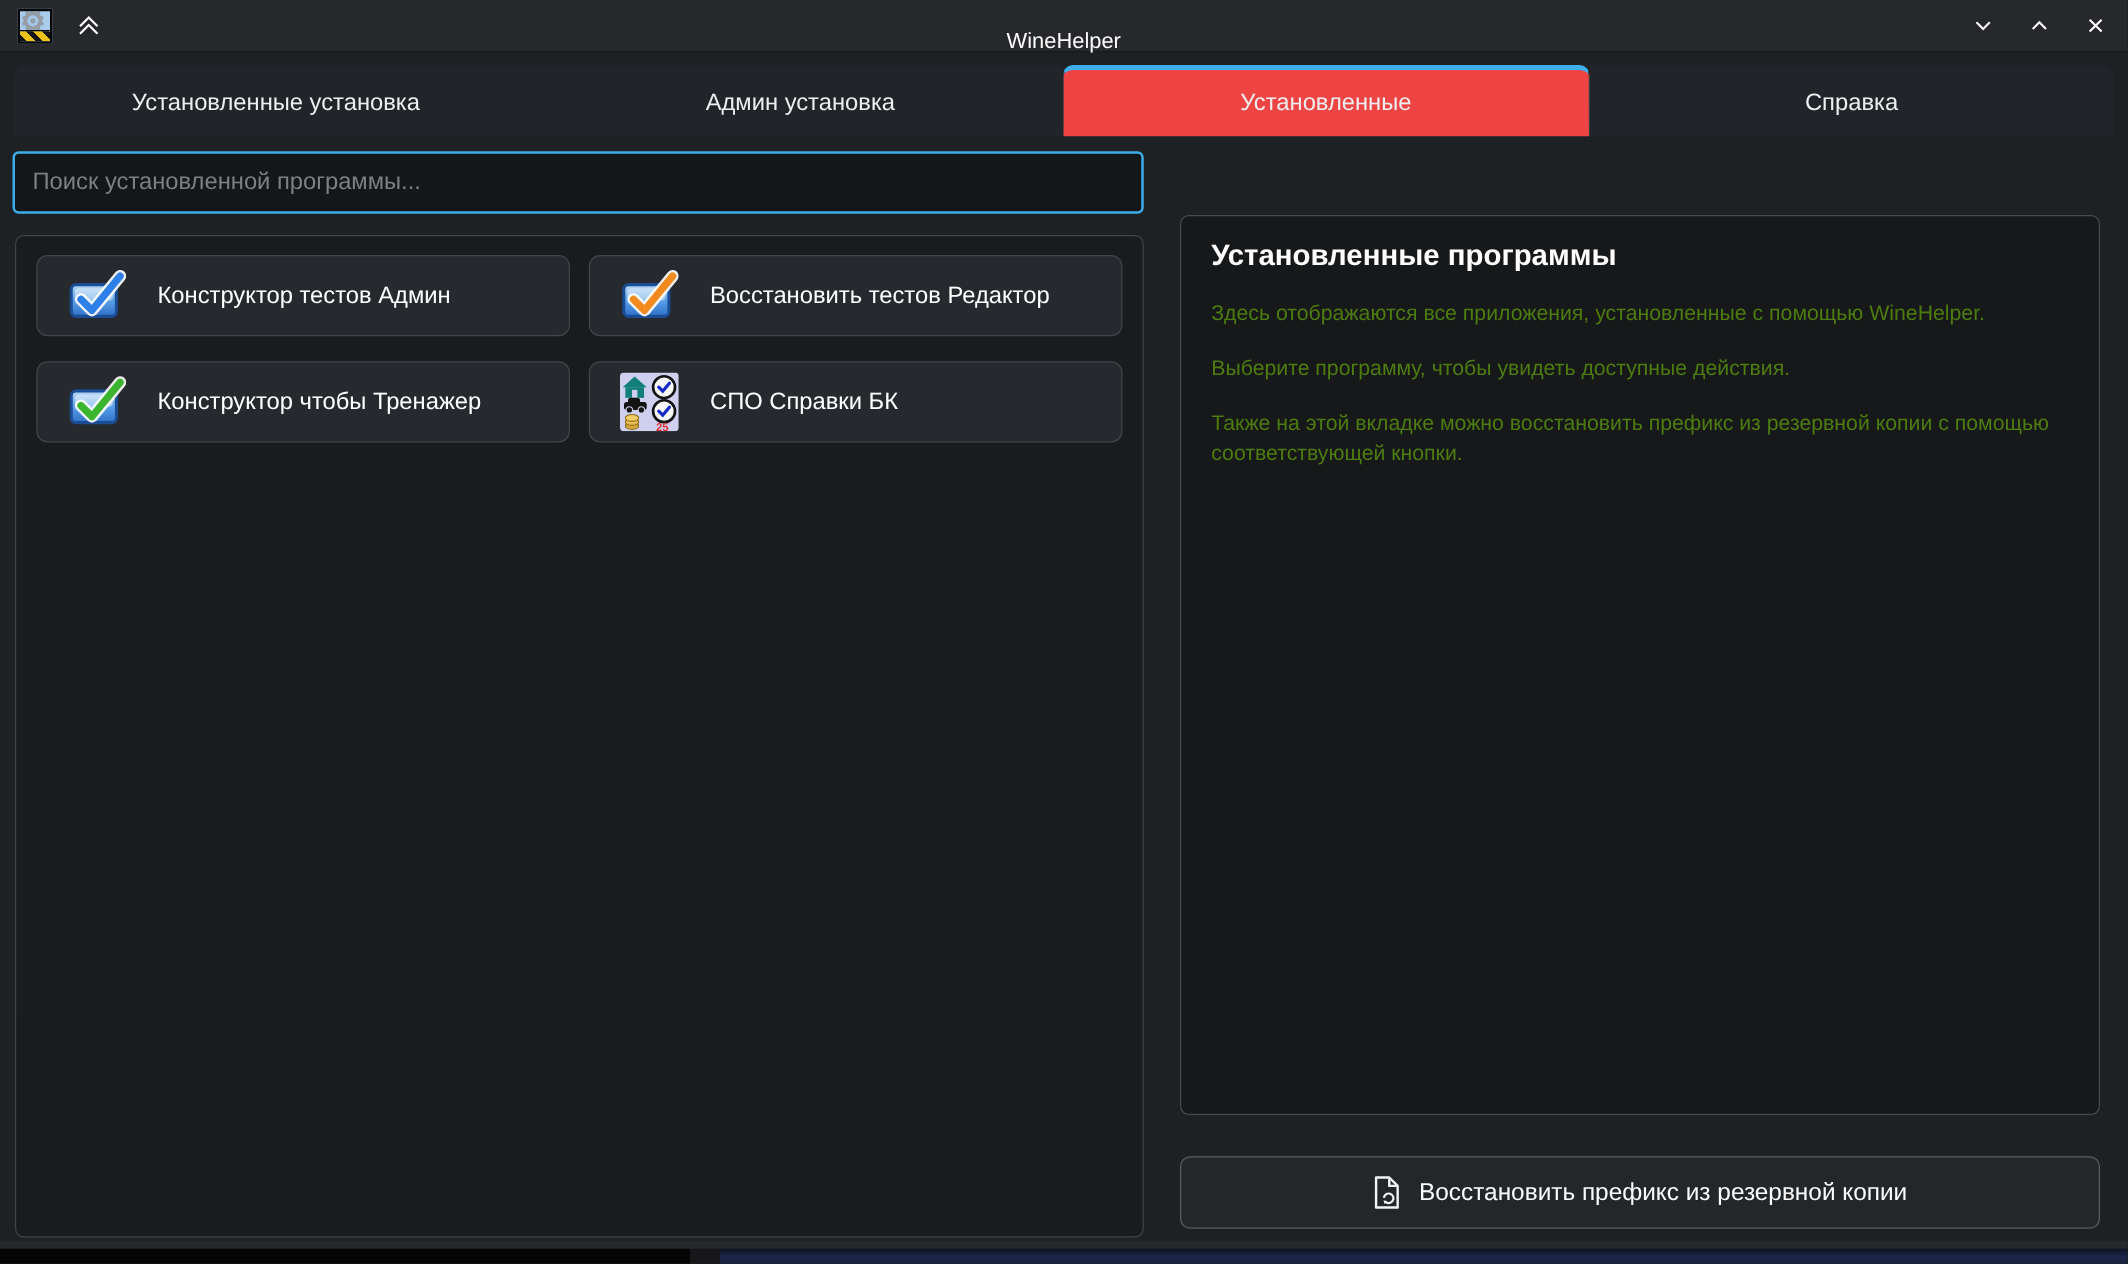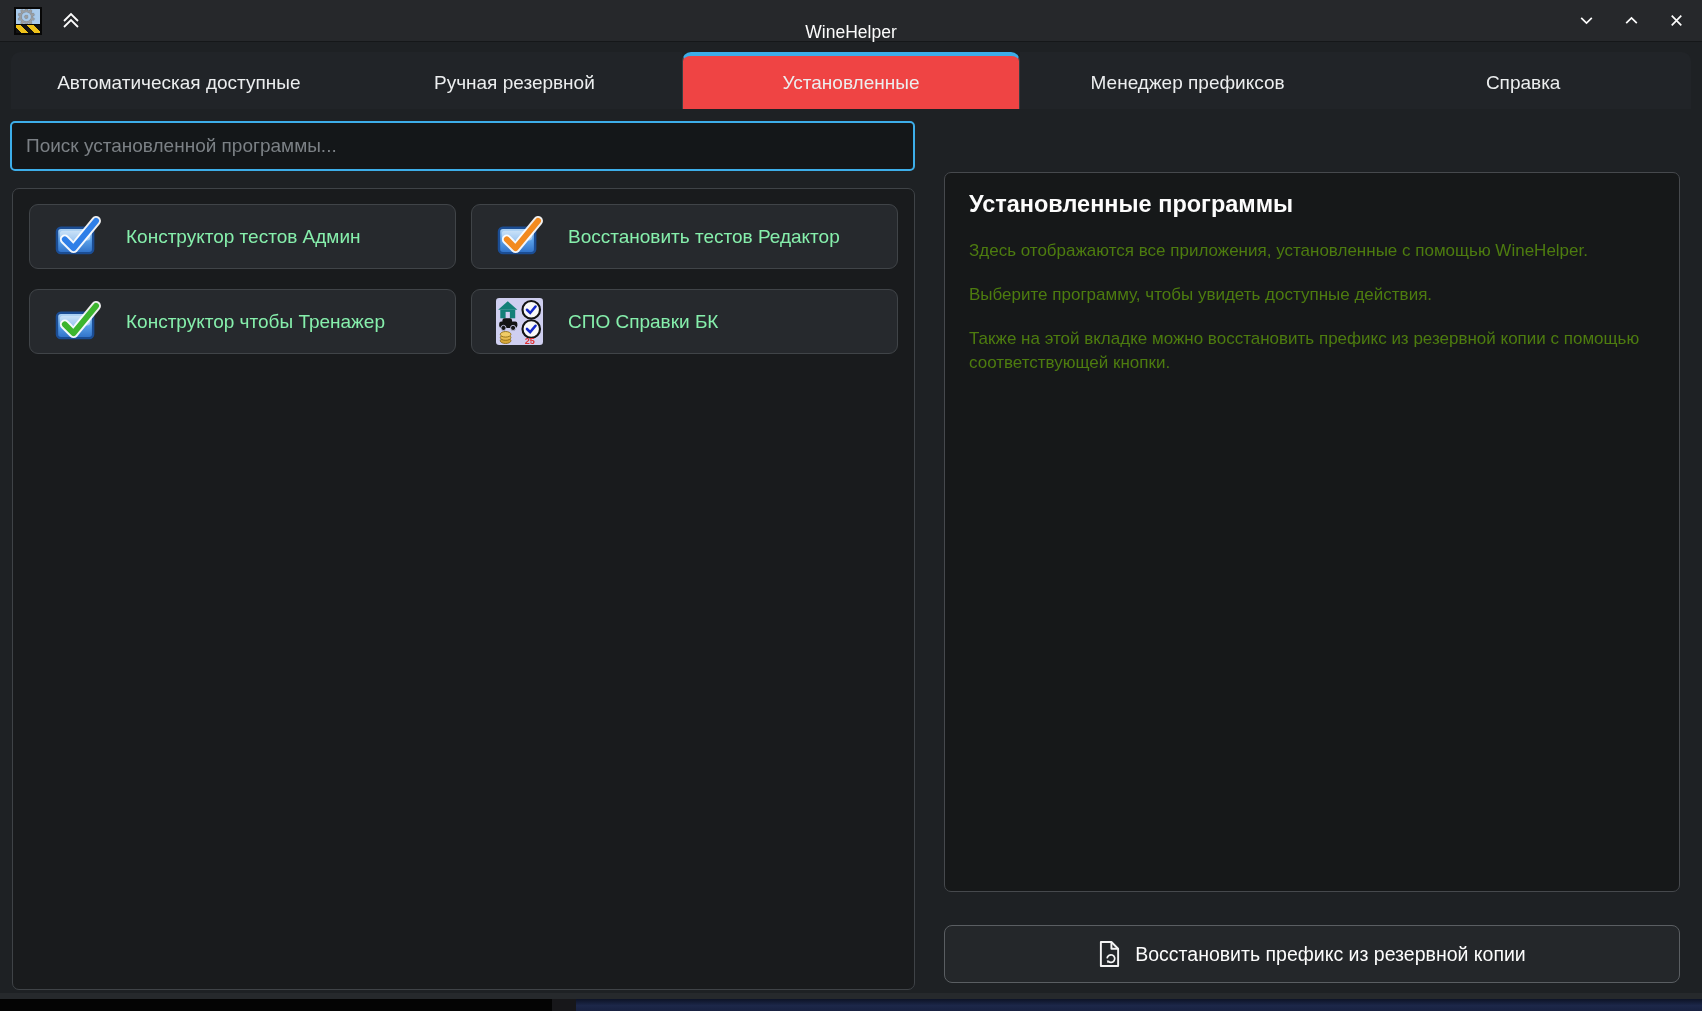--- a/index.html
+++ b/index.html
@@ -66,21 +66,21 @@
     background:#191b1d; border:1px solid #3f4347; border-radius:7px;
     padding:15px 16px; display:flex; flex-wrap:wrap;
     gap:20px 15px; align-content:flex-start;
   }
   .program-card{
     width:427px; height:65px; background:#26292d; border:1px solid #404448;
     border-radius:9px; display:flex; align-items:center; gap:25px;
     padding:0 10px 0 24px; cursor:pointer;
   }
   .program-card .picon{ flex:0 0 auto; display:flex; }
-  .program-name{ font-size:19px; color:#86efac; white-space:nowrap;text-align:right; }
+  .program-name{ font-size:19px; color:#ffffff; white-space:nowrap;text-align:right; }
 
   
   .info-panel{
     position:absolute; left:944px; top:172px; width:736px; height:720px;
     background:#161819; border:1px solid #46494d; border-radius:7px;
     padding:18px 24px;
   }
   .info-title{ font-size:23.5px; font-weight:bold; margin:0 0 21px 0; }
   .info-panel p{ font-size:17px; line-height:1.42; margin:0 0 20px 0; color:#4d7c0f; }
 
@@ -140,24 +140,23 @@
     </button>
     <button class="win-btn">
       <svg width="17" height="17" viewBox="0 0 16 16">
         <path d="M3.5 3.5 L12.5 12.5 M12.5 3.5 L3.5 12.5" fill="none" stroke="#fcfcfc" stroke-width="1.6"></path>
       </svg>
     </button>
   </div>
 </div>
 
 <div class="tabbar">
-  <div class="tab">Автоматическая доступные</div>
-  <div class="tab">Ручная резервной</div>
+  <div class="tab">Установленные установка</div>
+  <div class="tab">Админ установка</div>
   <div class="tab active">Установленные</div>
-  <div class="tab">Менеджер префиксов</div>
   <div class="tab">Справка</div>
 </div>
 
 <input class="search-input" type="text" autofocus="" placeholder="Поиск установленной программы..." style="">
 
 <div class="programs-panel">
 
   <div class="program-card">
     <span class="picon">
       <svg width="47" height="43" viewBox="0 0 48 44">

